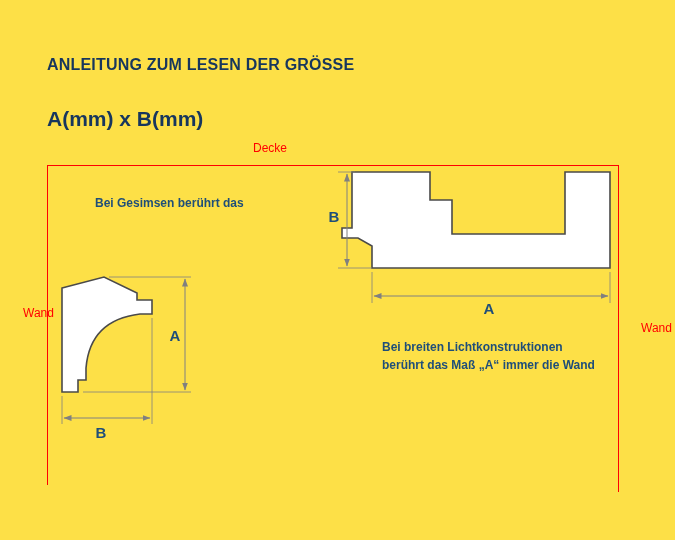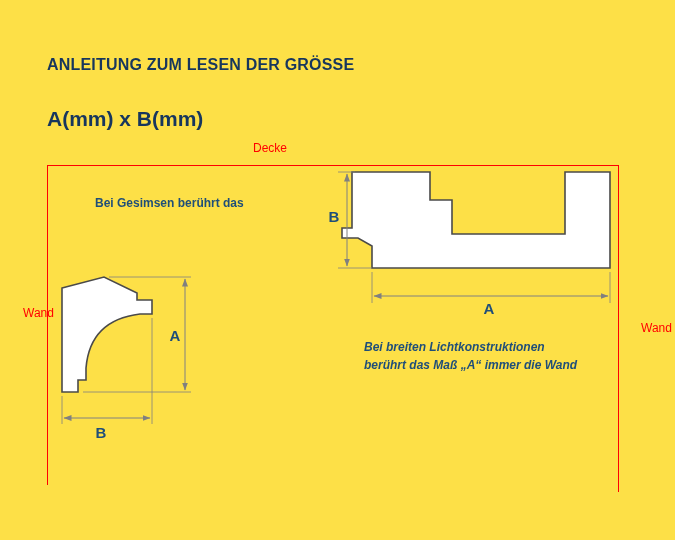--- a/index.html
+++ b/index.html
@@ -50,21 +50,21 @@
   .wall-label-right { left: 621px; top: 321px; }
 
   .note {
     color: #1F4E79;
     font-size: 12px;
     font-weight: bold;
     line-height: 18px;
     white-space: nowrap;
   }
   .cornice-note { left: 63px; top: 194px; margin-left: 32px; }
-  .light-note { left: 364px; top: 338px; font-style: italic; }
+  .light-note { left: 382px; top: 338px; }
 
   svg { display: block; }
   .profile-outline {
     fill: #ffffff;
     stroke: #4A4A4A;
     stroke-width: 1.6;
     stroke-linejoin: miter;
   }
   .dim-line, .ext-line {
     stroke: #808080;

